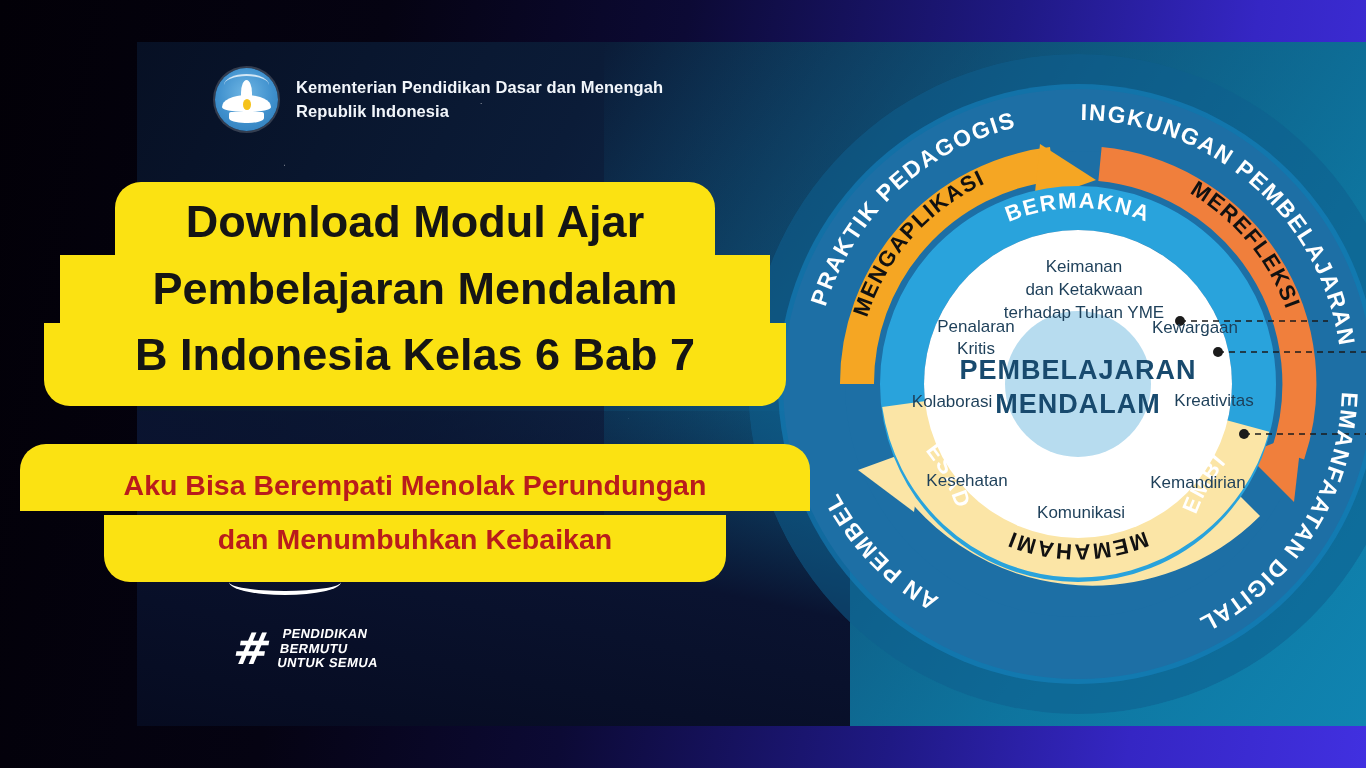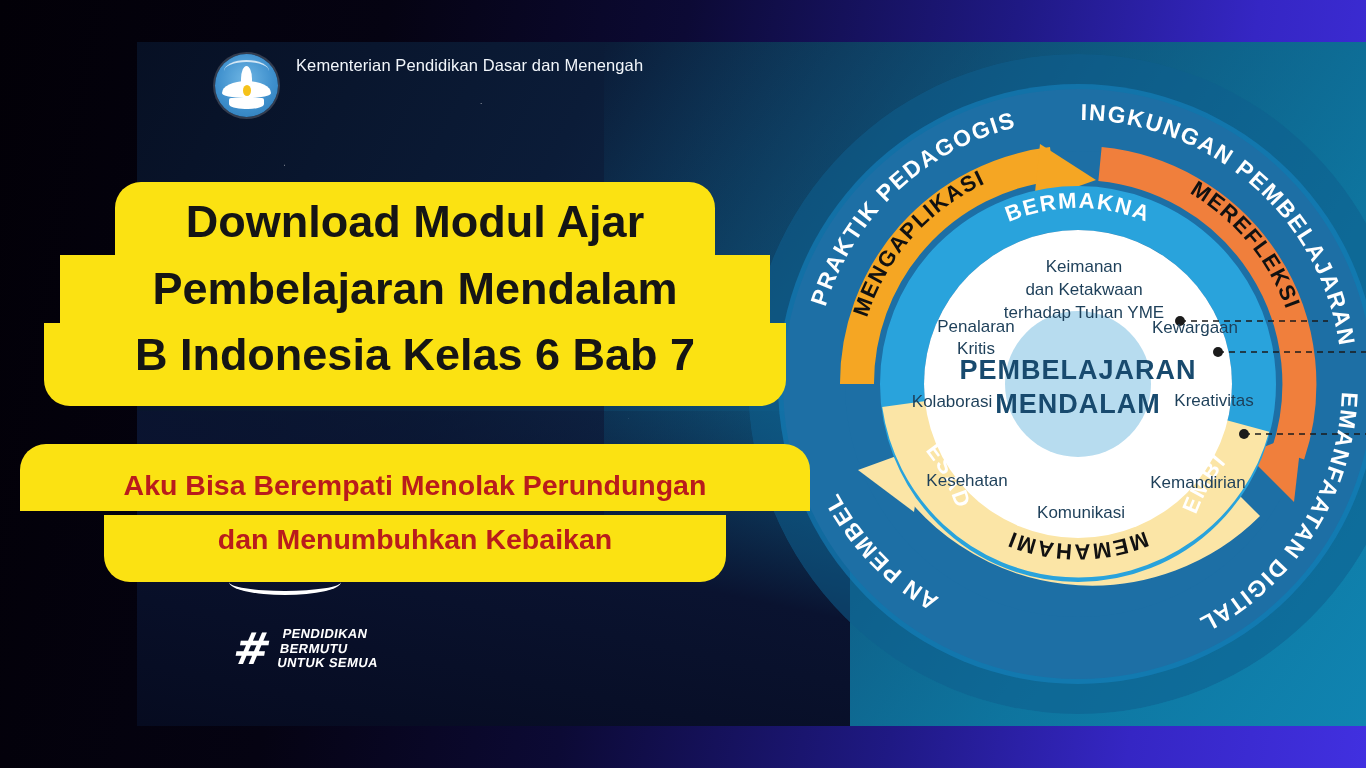--- a/index.html
+++ b/index.html
@@ -36,23 +36,24 @@
     position:absolute;right:0;top:0;width:62%;height:100%;
     background:linear-gradient(125deg, rgba(10,95,135,0) 0%, rgba(12,110,150,.55) 35%, rgba(14,125,168,.85) 70%, rgba(16,135,180,.95) 100%);
   }
   .panel-darkwedge{
     position:absolute;left:0;bottom:0;width:58%;height:46%;
     background:linear-gradient(12deg,#060b20 0%,#0a1330 55%,rgba(10,19,48,0) 100%);
   }
 
   
   .kemdik-header{
-    position:absolute;left:0;top:12px;width:100%;height:107px;
-    display:flex;align-items:flex-start;padding-left:78px;box-sizing:border-box;
+    position:absolute;left:0;top:4px;width:100%;height:107px;
+    display:flex;align-items:center;padding-left:78px;box-sizing:border-box;
     z-index:6;
+    font-weight:bold;
   }
   .kemdik-logo{
     width:63px;height:63px;border-radius:50%;
     background:radial-gradient(circle at 48% 40%, #6fb6e4 0%, #3f90cd 55%, #2b78b4 100%);
     box-shadow:0 0 0 2px rgba(255,255,255,.18);
     position:relative;flex:0 0 auto;
   }
   .kemdik-logo .arc{
     position:absolute;left:9px;top:6px;width:45px;height:20px;
     border-top:2px solid rgba(255,255,255,.75);border-radius:50% 50% 0 0;
@@ -144,20 +145,21 @@
     <div class="kemdik-header">
       <div class="kemdik-logo">
         <span class="arc"></span>
         <span class="flame"></span>
         <span class="wing"></span>
         <span class="dot"></span>
         <span class="book"></span>
       </div>
       <div class="kemdik-text">
         <div>Kementerian Pendidikan Dasar dan Menengah</div>
+        <div>Republik Indonesia</div>
       </div>
     </div>
 
     <div class="diagram">
       <svg viewBox="0 0 700 700" xmlns="http://www.w3.org/2000/svg">
         <defs>
           <path id="p_praktik" d="M 86,350 A 264,264 0 0 1 350,86"></path>
           <path id="p_lingkung" d="M 350,86 A 264,264 0 0 1 614,350"></path>
           <path id="p_digital" d="M 614,350 A 264,264 0 0 1 350,614"></path>
           <path id="p_kemitraan" d="M 219,568 A 264,264 0 0 1 110,459"></path>

